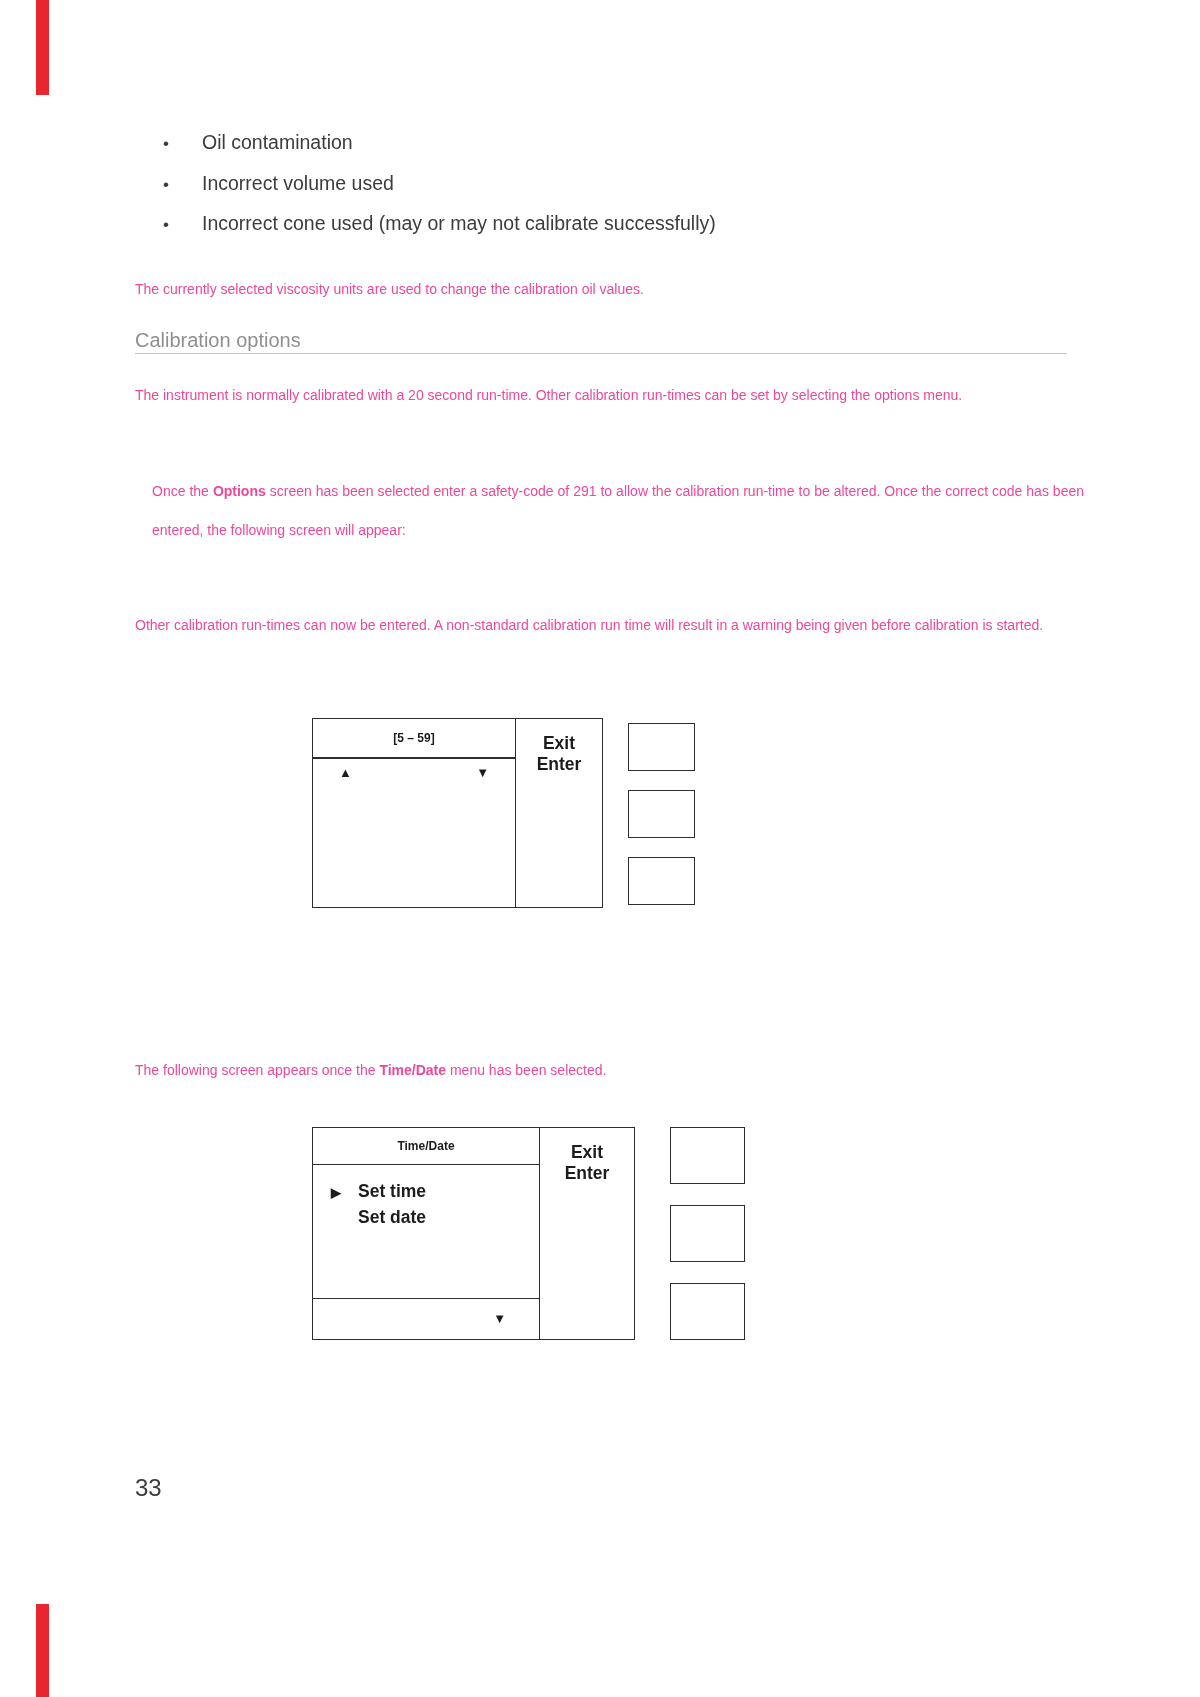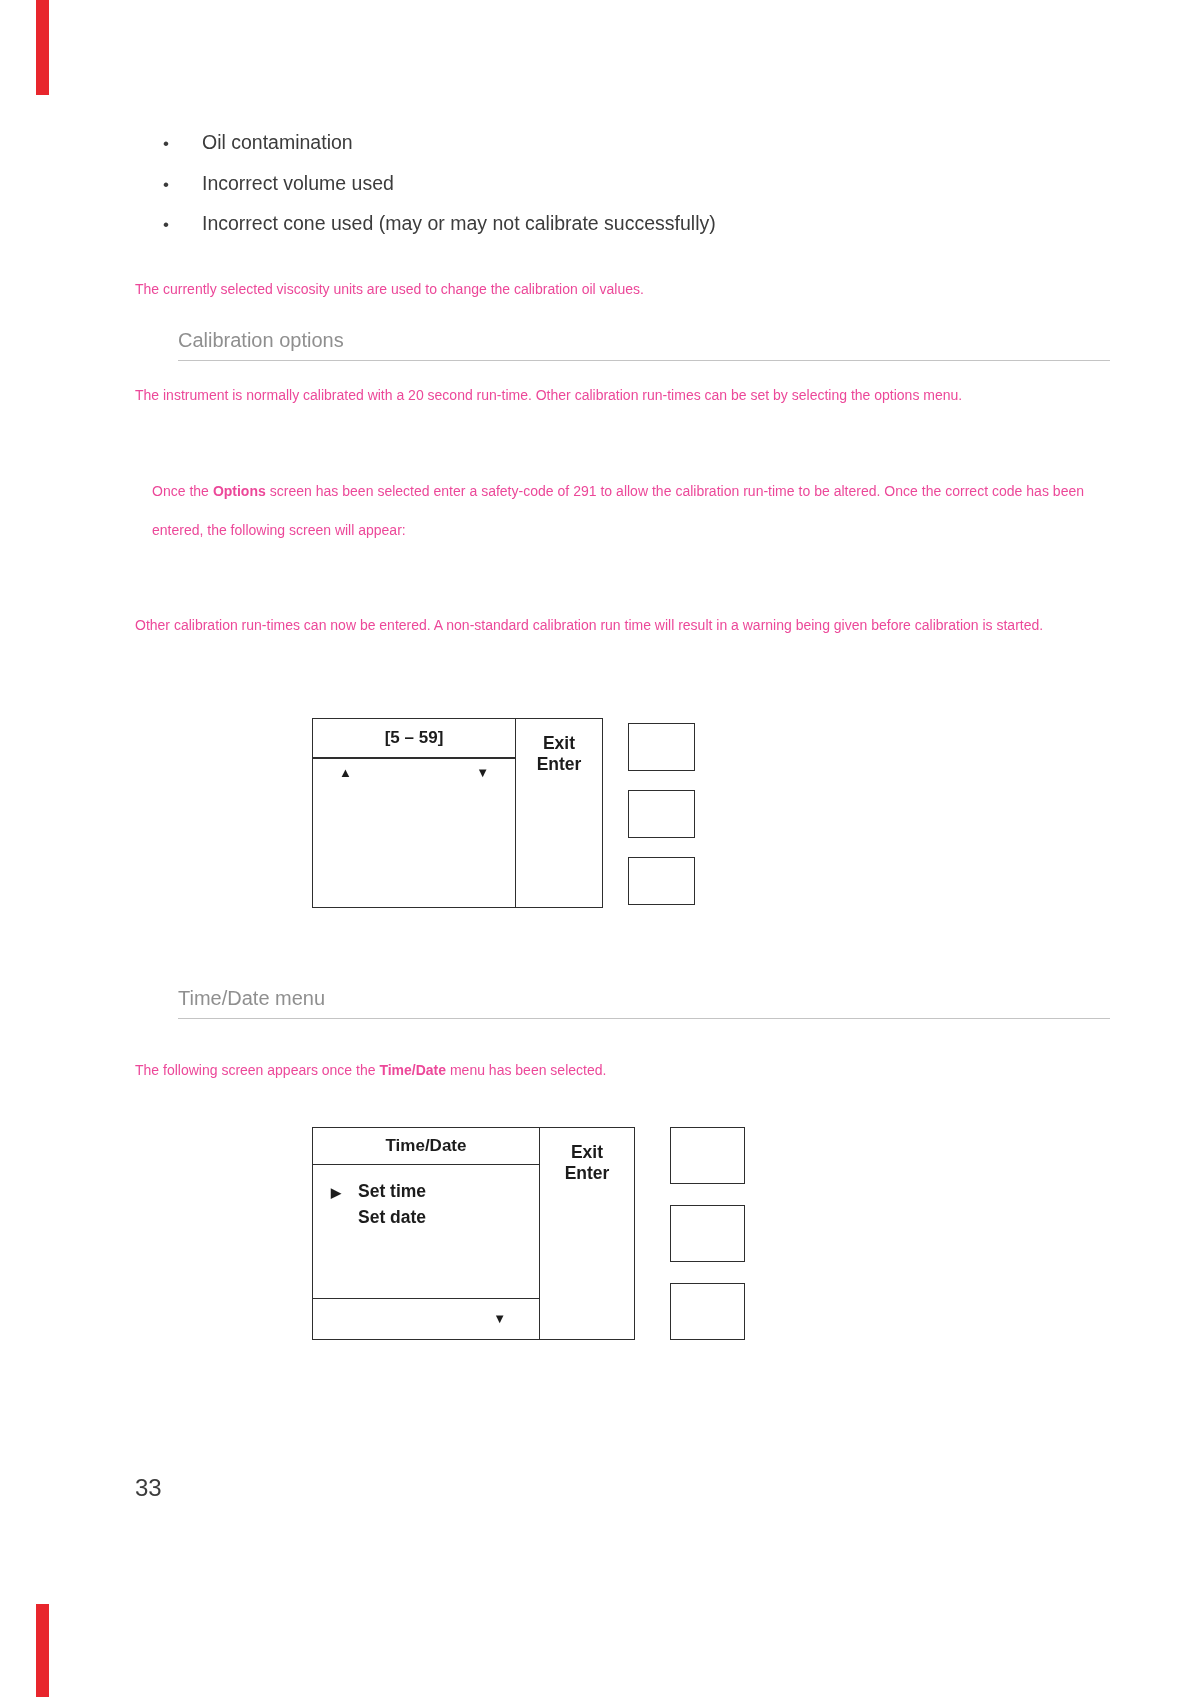--- a/index.html
+++ b/index.html
@@ -52,22 +52,21 @@
     color: #3c3c3c;
   }
 
   .section-heading {
     position: absolute;
     left: 135px;
     width: 932px;
     font-size: 20px;
     color: #8f8f8f;
     border-bottom: 1px solid #c4c4c4;
-    padding-bottom: 8px;
-    margin-left: 43px;
+    padding-bottom: 1px;
   }
 
   .page-number {
     position: absolute;
     left: 135px;
     top: 1474px;
     width: 932px;
     text-align: left;
     font-size: 24px;
     color: #3c3c3c;
@@ -80,21 +79,21 @@
     border: 1.5px solid #2e2e2e;
     background: #ffffff;
     font-weight: bold;
     color: #1c1c1c;
   }
   .screen-header {
     border-bottom: 1.5px solid #2e2e2e;
     display: flex;
     align-items: center;
     justify-content: center;
-    font-size: 17px;
+    font-size: 12px;
     text-align: center;
   }
   .screen-value {
     display: flex;
     align-items: center;
     justify-content: center;
     font-size: 31px;
   }
   .screen-footer {
     border-top: 1.5px solid #2e2e2e;
@@ -171,21 +170,20 @@
     <div class="device-box softkey-col" style="left:515px; top:718px; width:88px; height:190px; padding:14px 0 8px 0;">
       <span>Exit</span>
       <span>Enter</span>
     </div>
 
     <div class="hard-button" style="left:628px; top:723px; width:67px; height:48px;"></div>
     <div class="hard-button" style="left:628px; top:790px; width:67px; height:48px;"></div>
     <div class="hard-button" style="left:628px; top:857px; width:67px; height:48px;"></div>
   </div>
 
-  <h2 class="section-heading" style="top: 987px; font-weight: normal;">Time/Date menu</h2>
 
   <p class="body-text" style="top: 1051px;">
     <span>The following screen appears once the </span><b>Time/Date</b><span> menu has been selected.</span>
   </p>
 
   <div class="fig" style="left:0; top:0; width:1200px; height:0;">
 
     <div class="device-box" style="left:312px; top:1127px; width:228px; height:213px;">
       <div class="screen-header" style="height:37px;">
         <span>Time/Date</span>

